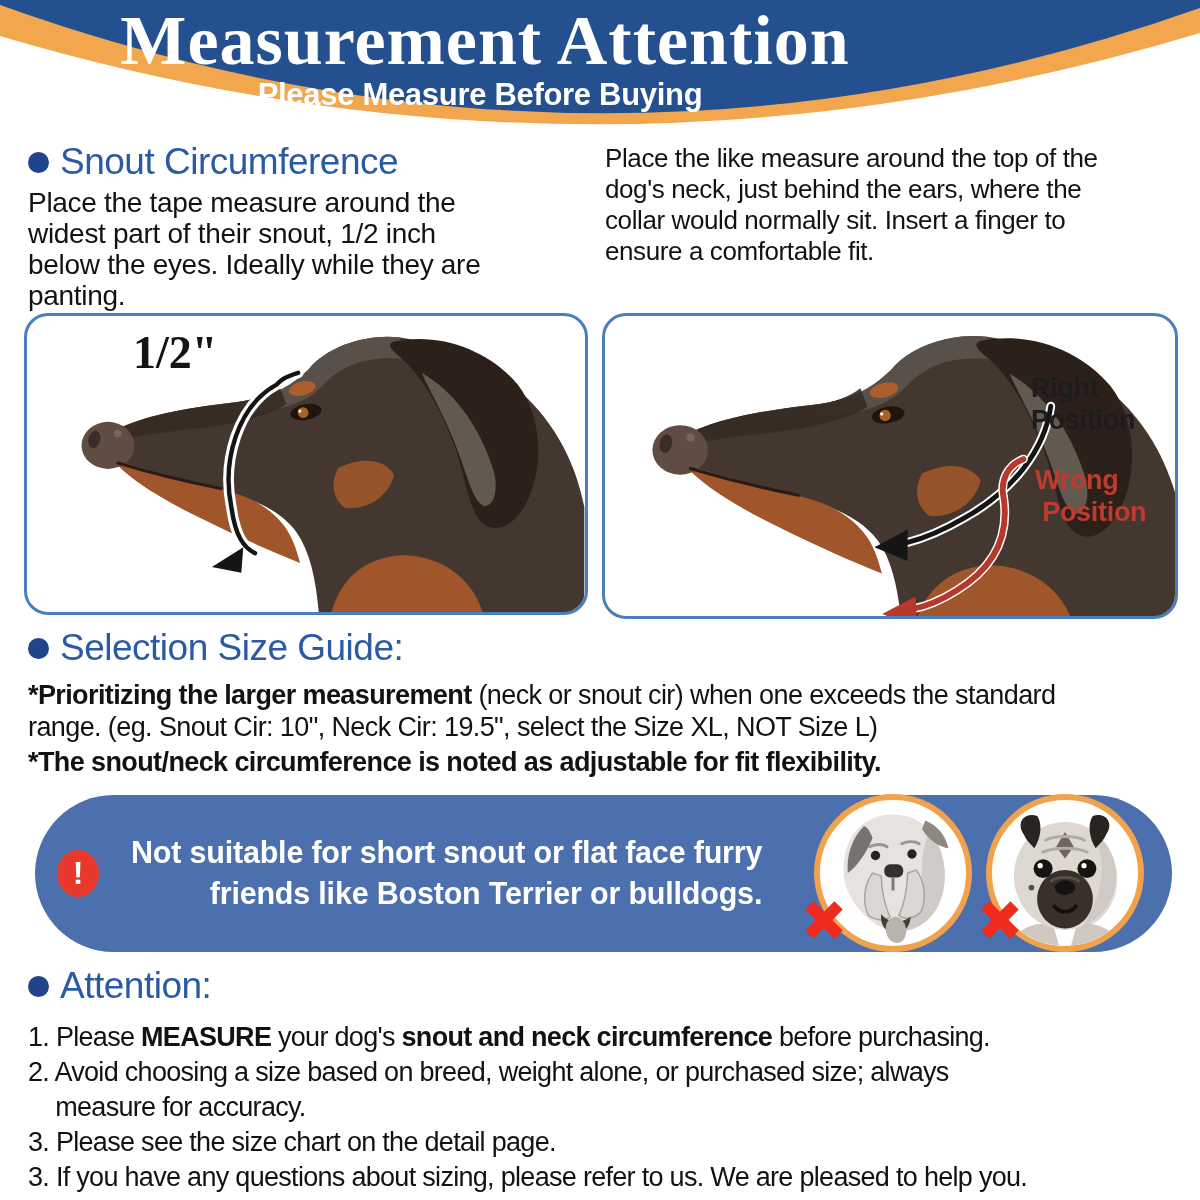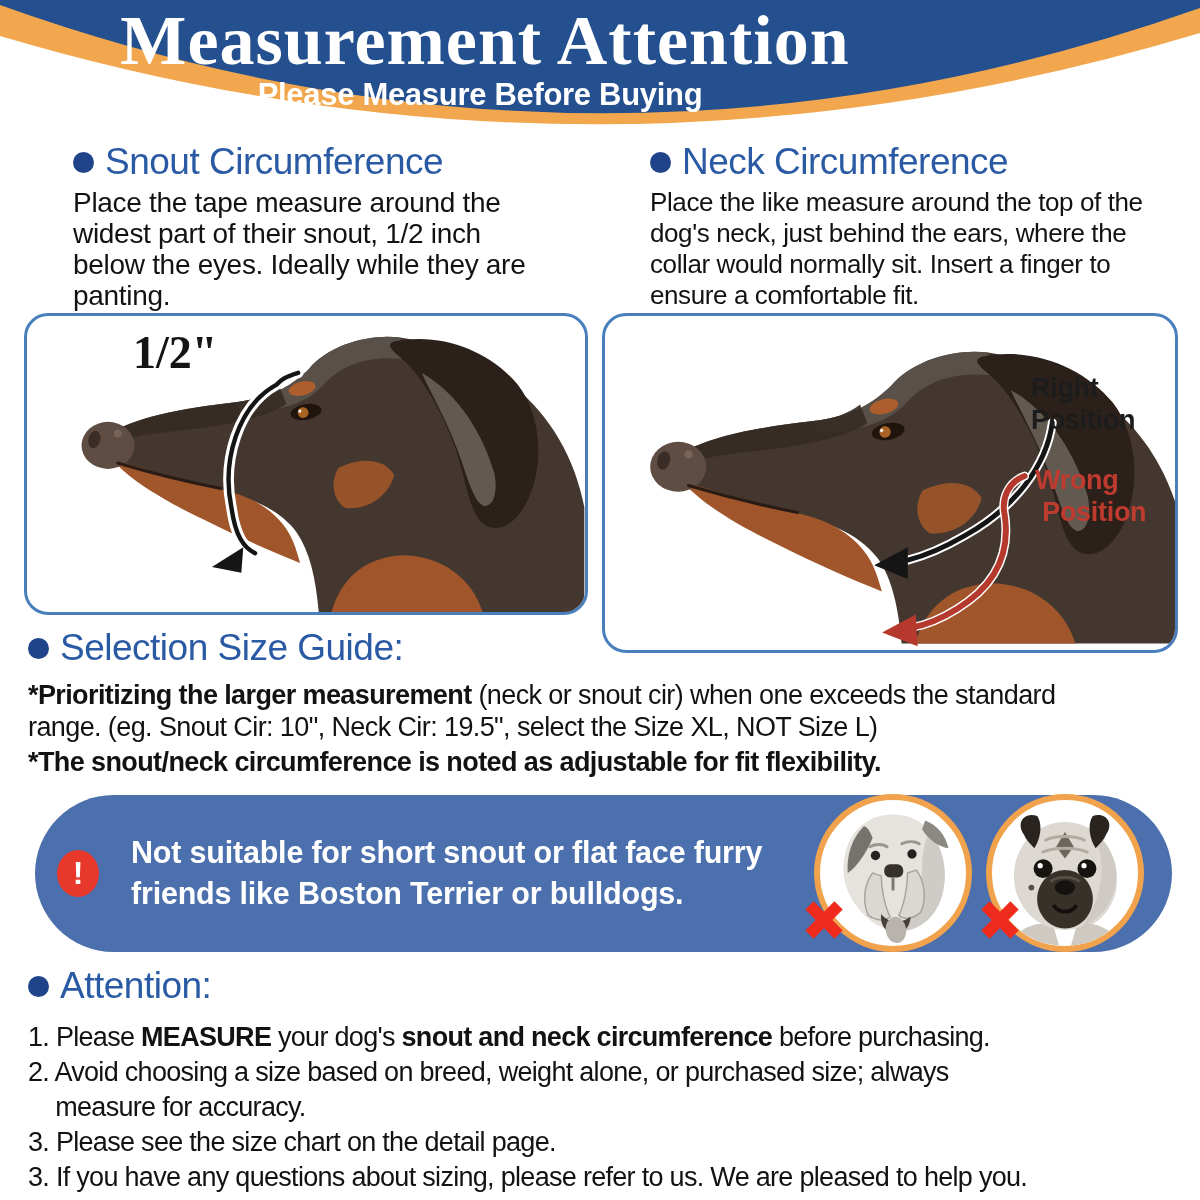--- a/index.html
+++ b/index.html
@@ -14,32 +14,32 @@
     color:#ffffff;letter-spacing:1px;}
   .hdr-sub{position:absolute;left:0;top:78px;width:960px;text-align:center;
     font-weight:700;font-size:31px;line-height:34px;color:#ffffff;letter-spacing:-0.3px;}
 
   
   .sec-head{display:flex;align-items:center;gap:11px;color:#2a5aa4;
     font-size:37px;line-height:44px;letter-spacing:-0.5px;white-space:nowrap;}
   .bullet{width:21px;height:21px;border-radius:50%;background:#1f4489;flex:none;}
 
   
-  .col{position:absolute;top:140px;margin-left:45px;}
+  .col{position:absolute;top:140px;}
   .col-left{left:28px;width:562px;}
   .col-right{left:605px;width:592px;}
   .col-body{margin-top:3px;font-size:28px;line-height:31px;white-space:pre-line;letter-spacing:-0.3px;}
   .col-right .col-body{font-size:26px;letter-spacing:-0.4px;}
   .col-body b{font-weight:400;}
 
   
   .dog-box{position:absolute;background:#fff;border:3px solid #4a7fbe;border-radius:24px;
     box-sizing:border-box;overflow:hidden;}
   .box-left{left:24px;top:313px;width:564px;height:302px;}
-  .box-right{left:602px;top:313px;width:576px;height:340px;}
+  .box-right{left:602px;top:313px;width:576px;height:306px;}
   .dog-box svg{position:absolute;left:0;top:0;width:100%;height:100%;}
   .half-label{position:absolute;left:106px;top:12px;font-family:"Liberation Serif",serif;
     font-weight:700;font-size:46px;line-height:50px;color:#141414;}
   .pos-label{position:absolute;font-weight:700;font-size:27px;line-height:32px;
     white-space:pre-line;letter-spacing:-0.3px;}
   .pos-right{left:426px;top:56px;color:#1c1c1c;}
   .pos-wrong{left:430px;top:148px;color:#bf3b2f;}
 
   
   .size-guide{position:absolute;left:28px;top:626px;width:1155px;}
@@ -47,21 +47,21 @@
   .sg-p2{margin-top:3px;font-size:27px;line-height:32px;letter-spacing:-0.6px;font-weight:700;}
   .sg-p b{font-weight:700;}
 
   
   .pill{position:absolute;left:35px;top:795px;width:1137px;height:157px;border-radius:79px;
     background:#4c70ad;}
   .warn-icon{position:absolute;left:22px;top:55px;width:42px;height:47px;border-radius:50%;
     background:#e8382c;color:#fff;font-weight:700;font-size:32px;
     display:flex;align-items:center;justify-content:center;}
   .pill-text{position:absolute;left:96px;top:37px;color:#fff;font-weight:700;
-    font-size:30.5px;line-height:41px;white-space:pre-line;letter-spacing:-0.2px;}
+    font-size:30.5px;line-height:41px;white-space:pre-line;letter-spacing:-0.2px;text-align:right;}
   .photo-circle{position:absolute;top:-1px;width:158px;height:158px;border-radius:50%;
     background:#fff;border:6px solid #f0a24c;box-sizing:border-box;overflow:hidden;}
   .circle-bulldog{left:779px;}
   .circle-pug{left:951px;}
   .photo-circle svg{width:100%;height:100%;display:block;}
   .x-mark{position:absolute;width:52px;height:52px;top:99px;}
   .x-left{left:763px;}
   .x-right{left:939px;}
 
   
@@ -114,24 +114,20 @@
       <span class="bullet"></span>
       <span>Snout Circumference</span>
     </div>
     <div class="col-body"><span>Place the tape measure around the
 widest part of their snout, </span><b>1/2 inch</b><span>
 below the eyes. Ideally while they are
 panting.</span></div>
   </div>
 
   <div class="col col-right">
-    <div class="sec-head">
-      <span class="bullet"></span>
-      <span>Neck Circumference</span>
-    </div>
     <div class="col-body"><span>Place the like measure around the top of the
 dog's neck, </span><b>just behind the ears</b><span>, where the
 collar would normally sit. Insert a finger to
 ensure a comfortable fit.</span></div>
   </div>
 
   <div class="dog-box box-left">
     <svg viewBox="0 0 564 302">
       <use href="#dobe"></use>
       <g>

